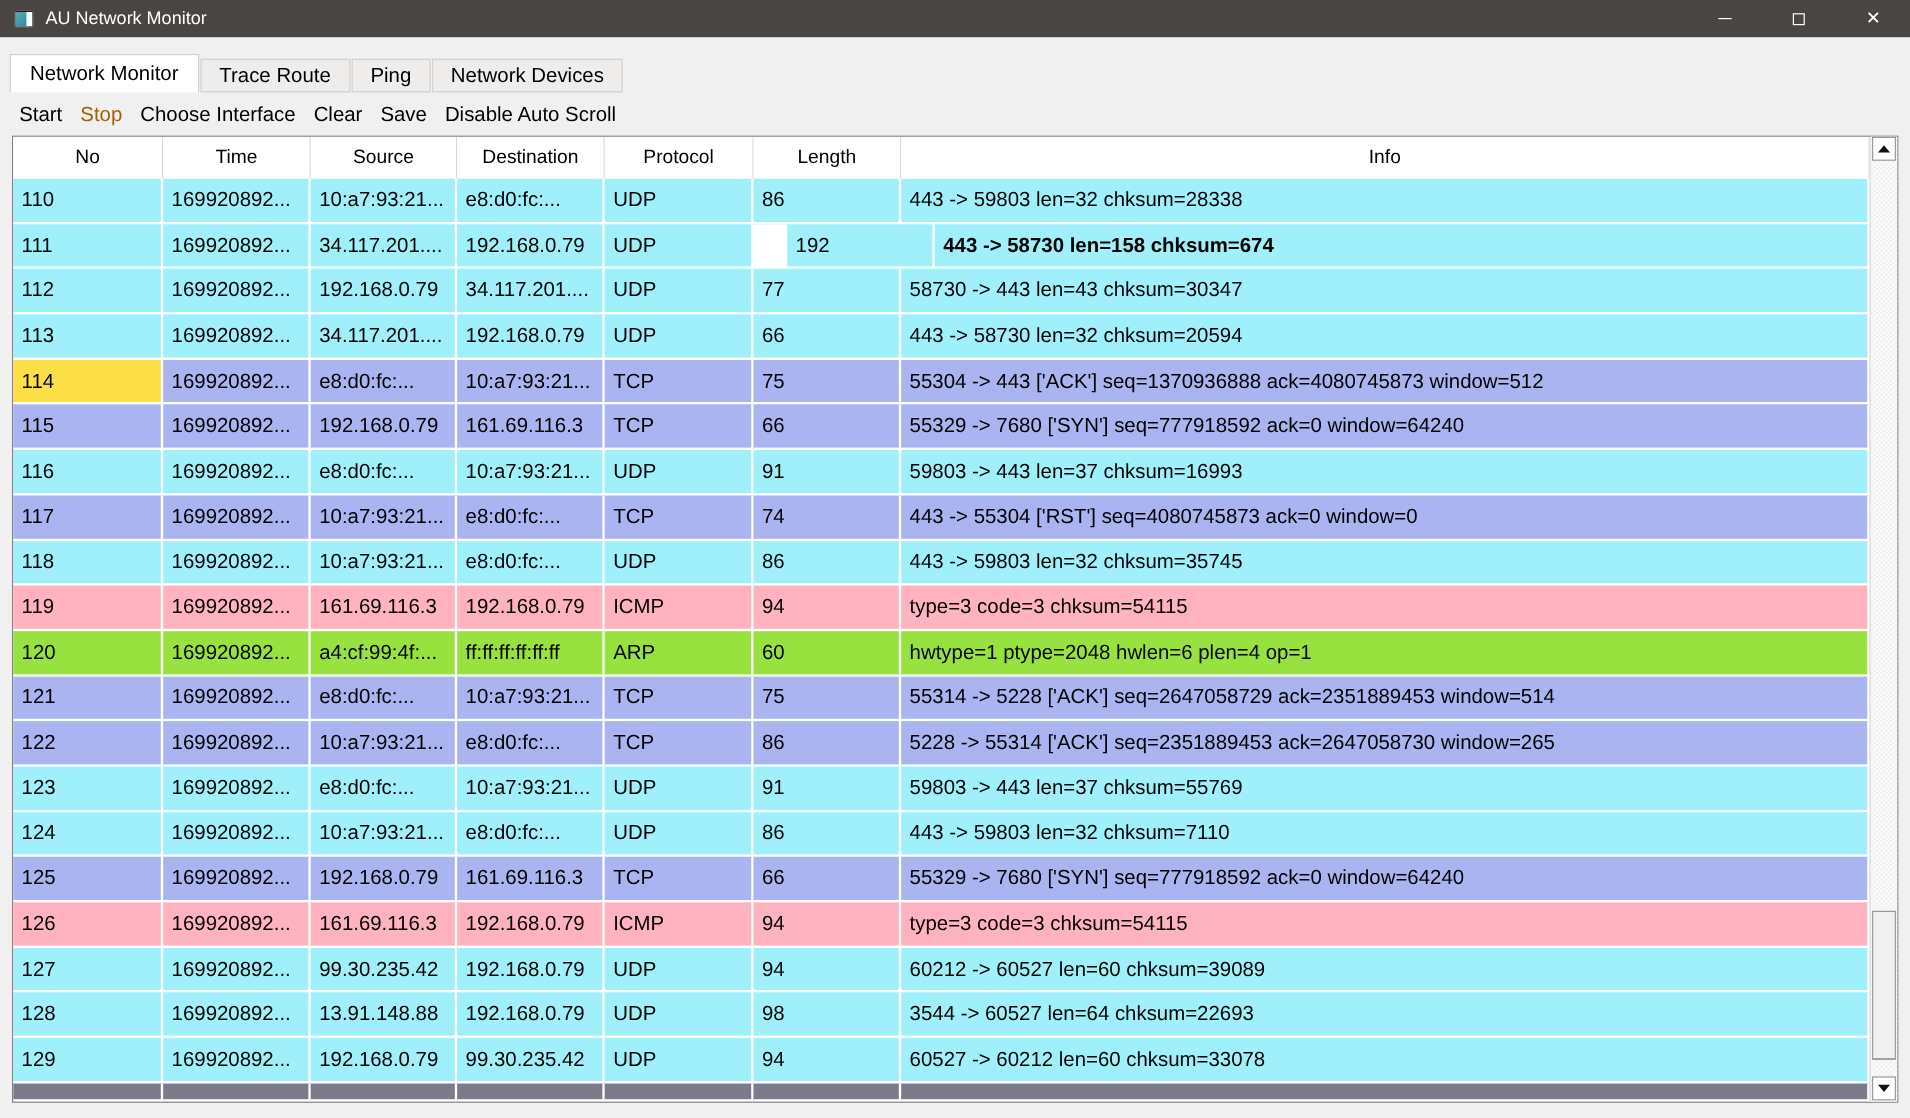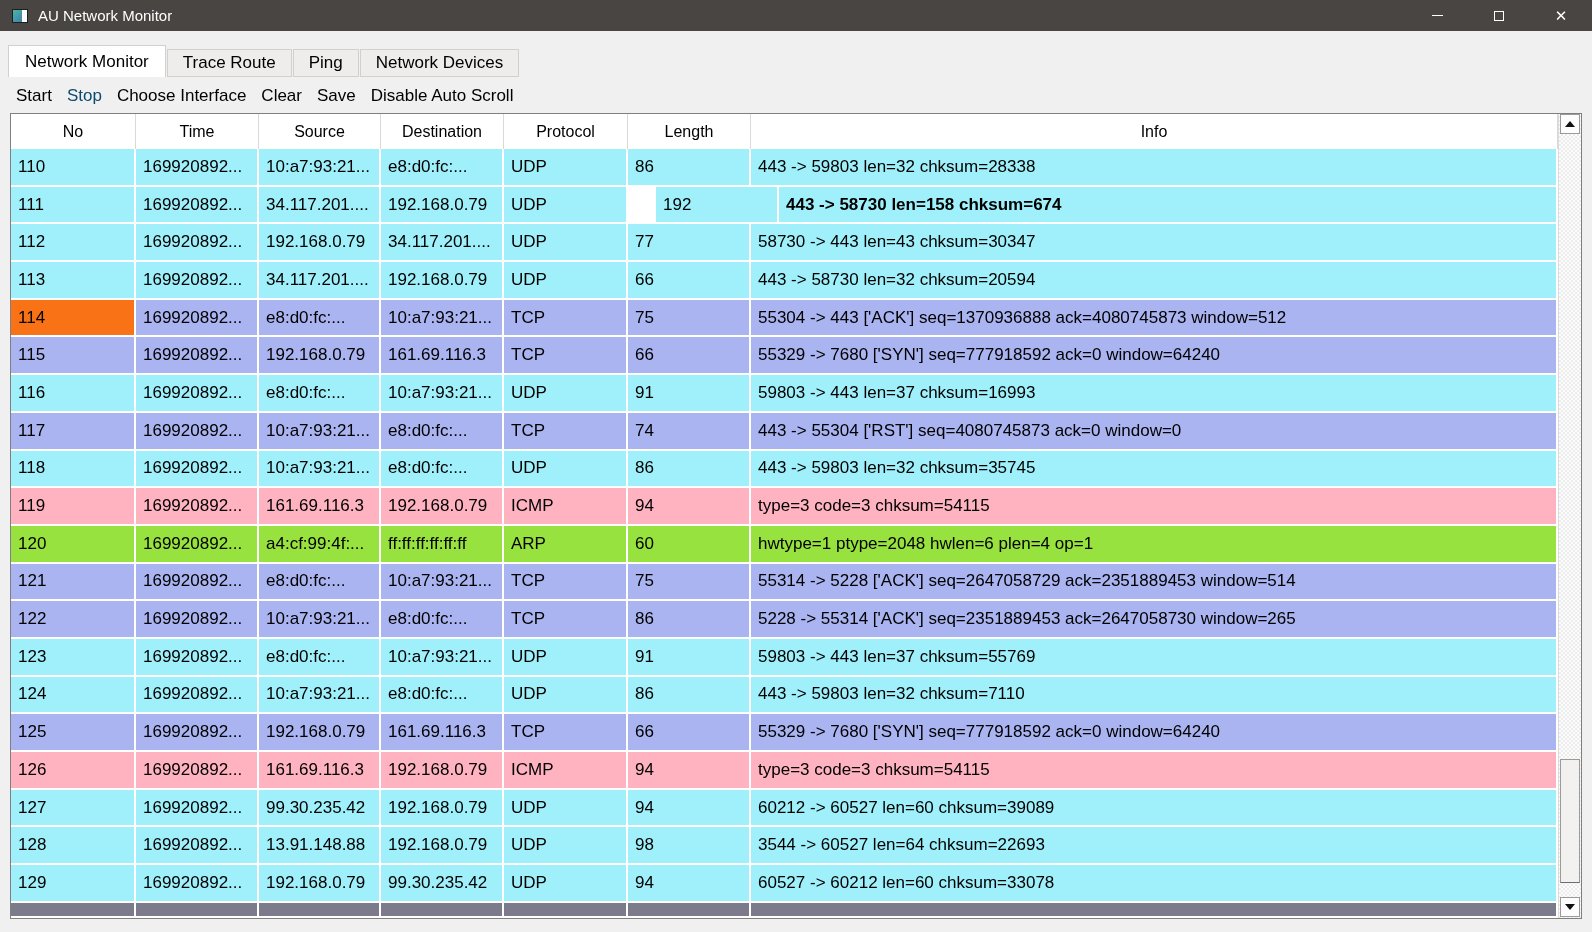--- a/index.html
+++ b/index.html
@@ -47,21 +47,21 @@
     background:#ffffff; height:32px; border-bottom:none; position:relative; z-index:2;
     padding:0 16px;
   }
 
   
   .toolbar {
     position:absolute; top:84px; left:16px; height:24px;
     display:flex; align-items:center; gap:15px;
   }
   .tool { font-size:17px; color:#000; white-space:nowrap; }
-  .tool.disabled { color:#0c4a6e; }
+  .tool.disabled { color:#a16207; }
 
   
   .table-wrap {
     position:absolute; top:113px; left:10px; width:1572px; height:806px;
     background:#ffffff; border:1px solid #7f7f7f; display:flex;
   }
   .cols { flex:1; display:flex; flex-direction:column; overflow:hidden; }
   .header-row { display:flex; height:35px; background:#ffffff; flex:none; }
   .hcell {
     font-size:16px; display:flex; align-items:center; justify-content:center;
@@ -197,21 +197,21 @@
         <div class="trow">
           <div class="tcell col0" style="background: rgb(159, 240, 250);">113</div>
           <div class="tcell col1" style="background: rgb(159, 240, 250);">169920892...</div>
           <div class="tcell col2" style="background: rgb(159, 240, 250);">34.117.201....</div>
           <div class="tcell col3" style="background: rgb(159, 240, 250);">192.168.0.79</div>
           <div class="tcell col4" style="background: rgb(159, 240, 250);">UDP</div>
           <div class="tcell col5" style="background: rgb(159, 240, 250);">66</div>
           <div class="tcell col6" style="background: rgb(159, 240, 250);">443 -&gt; 58730 len=32 chksum=20594</div>
         </div>
         <div class="trow">
-          <div class="tcell col0" style="background: #f97316;">114</div>
+          <div class="tcell col0" style="background: #fde047;">114</div>
           <div class="tcell col1" style="background: rgb(170, 180, 240);">169920892...</div>
           <div class="tcell col2" style="background: rgb(170, 180, 240);">e8:d0:fc:...</div>
           <div class="tcell col3" style="background: rgb(170, 180, 240);">10:a7:93:21...</div>
           <div class="tcell col4" style="background: rgb(170, 180, 240);">TCP</div>
           <div class="tcell col5" style="background: rgb(170, 180, 240);">75</div>
           <div class="tcell col6" style="background: rgb(170, 180, 240);">55304 -&gt; 443 ['ACK'] seq=1370936888 ack=4080745873 window=512</div>
         </div>
         <div class="trow">
           <div class="tcell col0" style="background: rgb(170, 180, 240);">115</div>
           <div class="tcell col1" style="background: rgb(170, 180, 240);">169920892...</div>

